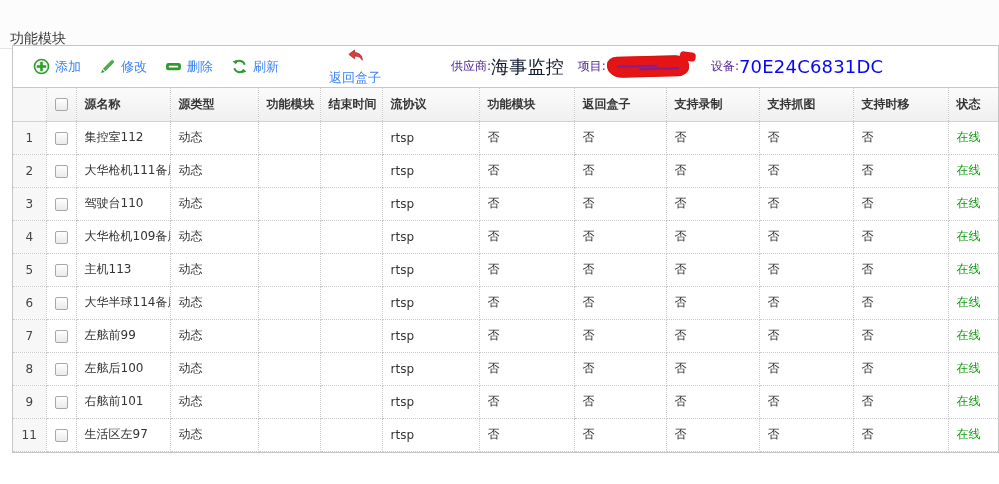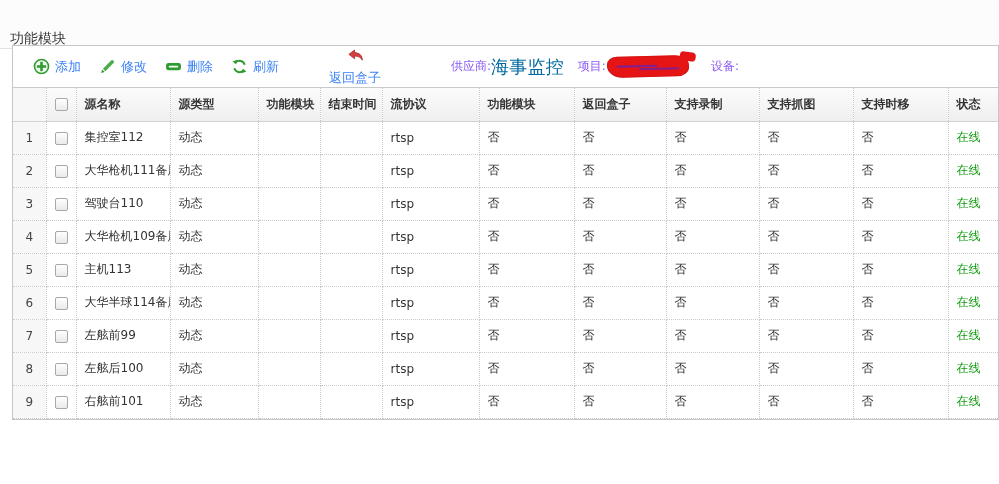--- a/index.html
+++ b/index.html
@@ -15,21 +15,21 @@
     border: 1px solid #c6c6c6; background: #fff; }
 
   .toolbar { height: 42px; border-bottom: 1px solid #c9c9c9; display: flex;
     align-items: center; padding-left: 20px; }
   .tbtn { display: flex; align-items: center; gap: 5px; margin-right: 18px;
     cursor: pointer; font-size: 13px; color: #3b82f6; white-space: nowrap; }
   .tbtn .icn { display: inline-flex; width: 17px; height: 17px; }
   .tbtn.return { margin-left: 32px; flex-direction: column; }
 
   .info { display: flex; align-items: center; margin-left: 52px; white-space: nowrap; }
-  .info .lbl { font-size: 12px; color: #8b5cf6; }
+  .info .lbl { font-size: 12px; color: #4c1d95; }
   .info .big { font-size: 18px; letter-spacing: 0.2px; }
   .info .gap { width: 14px; }
 
   .redact { position: relative; width: 82px; height: 21px; margin: 0 8px 0 1px;
     border-radius: 10px 14px 12px 16px / 8px 10px 9px 12px;
     transform: rotate(-1.5deg); box-shadow: 0 0 0 1px rgba(200,20,20,.6) inset; }
   .redact::before { content: ""; position: absolute; left: 10px; top: 9px; width: 40px;
     height: 2px; background: rgba(40,40,255,.55); box-shadow: 22px 3px 0 rgba(40,40,255,.5); }
   .redact::after { content: ""; position: absolute; right: -7px; top: -3px; width: 16px;
     height: 9px; background: inherit; border-radius: 4px; transform: rotate(10deg); }
@@ -105,26 +105,27 @@
       <span class="icn">
         <svg width="19" height="17" viewBox="0 0 18 16">
           <path d="M8 2.2L2 6.8l6 4.6V8.6c4.2 0 6.6 1.4 8.2 4.4 0.1-5-3-7.8-8.2-8.2V2.2z" fill="#d64040" stroke="#a82424" stroke-width="0.8"></path>
         </svg>
       </span>
       <span>返回盒子</span>
     </a>
 
     <div class="info">
       <span class="lbl">供应商:</span>
-      <span class="big" style="color: #0369a1;">海事监控</span>
+      <span class="big" style="color: #0f172a;">海事监控</span>
       <span class="gap"></span>
       <span class="lbl">项目:</span>
       <span class="redact" style="background: rgb(229, 21, 21);"></span>
       <span class="gap"></span>
       <span class="lbl">设备:</span>
+      <span class="big" style="color: rgb(7, 7, 240);">70E24C6831DC</span>
     </div>
   </div>
 
   <div>
     <table>
       <colgroup>
         <col style="width:33px">
           <col style="width:30px">
           <col style="width:94px">
         <col style="width:88px">
@@ -284,16 +285,31 @@
             <td></td>
             <td></td>
             <td>rtsp</td>
             <td>否</td>
             <td>否</td>
             <td>否</td>
             <td>否</td>
             <td>否</td>
             <td style="color: rgb(15, 155, 15);">在线</td>
           </tr>
+          <tr>
+            <td class="numcell">11</td>
+            <td class="checkcell"><span class="checkbox"></span></td>
+            <td>生活区左97</td>
+            <td>动态</td>
+            <td></td>
+            <td></td>
+            <td>rtsp</td>
+            <td>否</td>
+            <td>否</td>
+            <td>否</td>
+            <td>否</td>
+            <td>否</td>
+            <td style="color: rgb(15, 155, 15);">在线</td>
+          </tr>
         </tbody>
     </table>
   </div>
 </div>
 
 </body></html>

